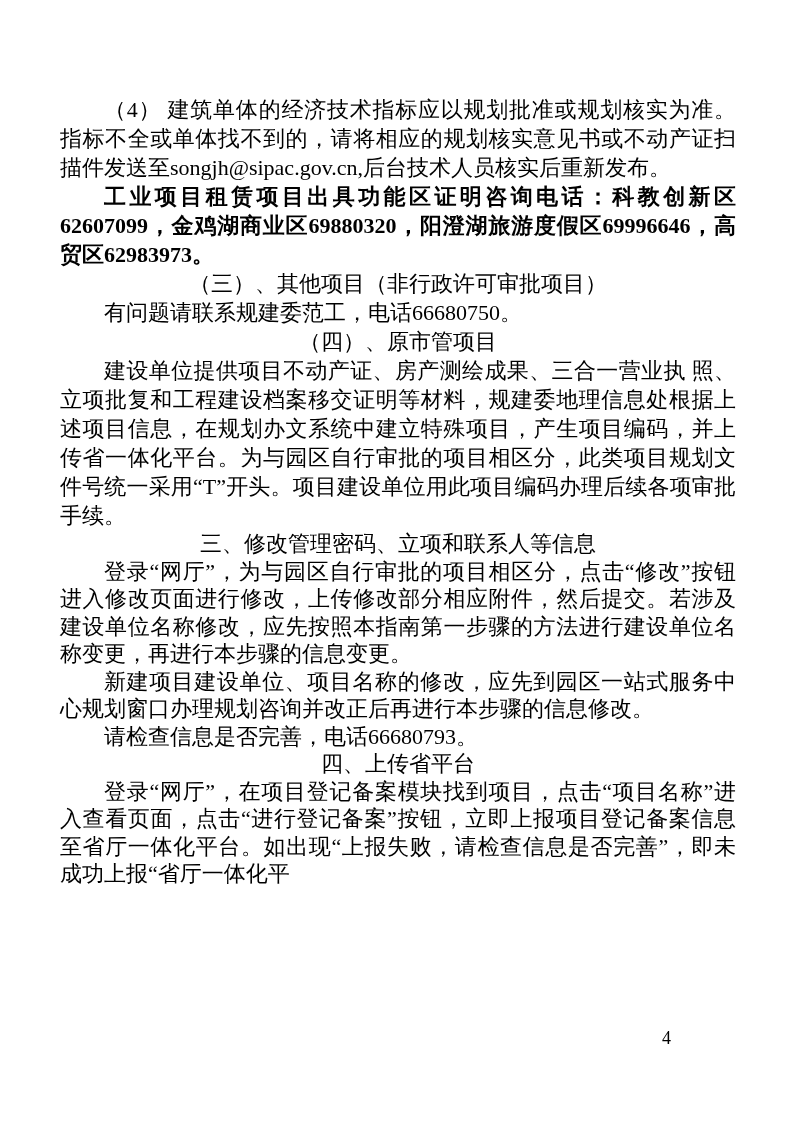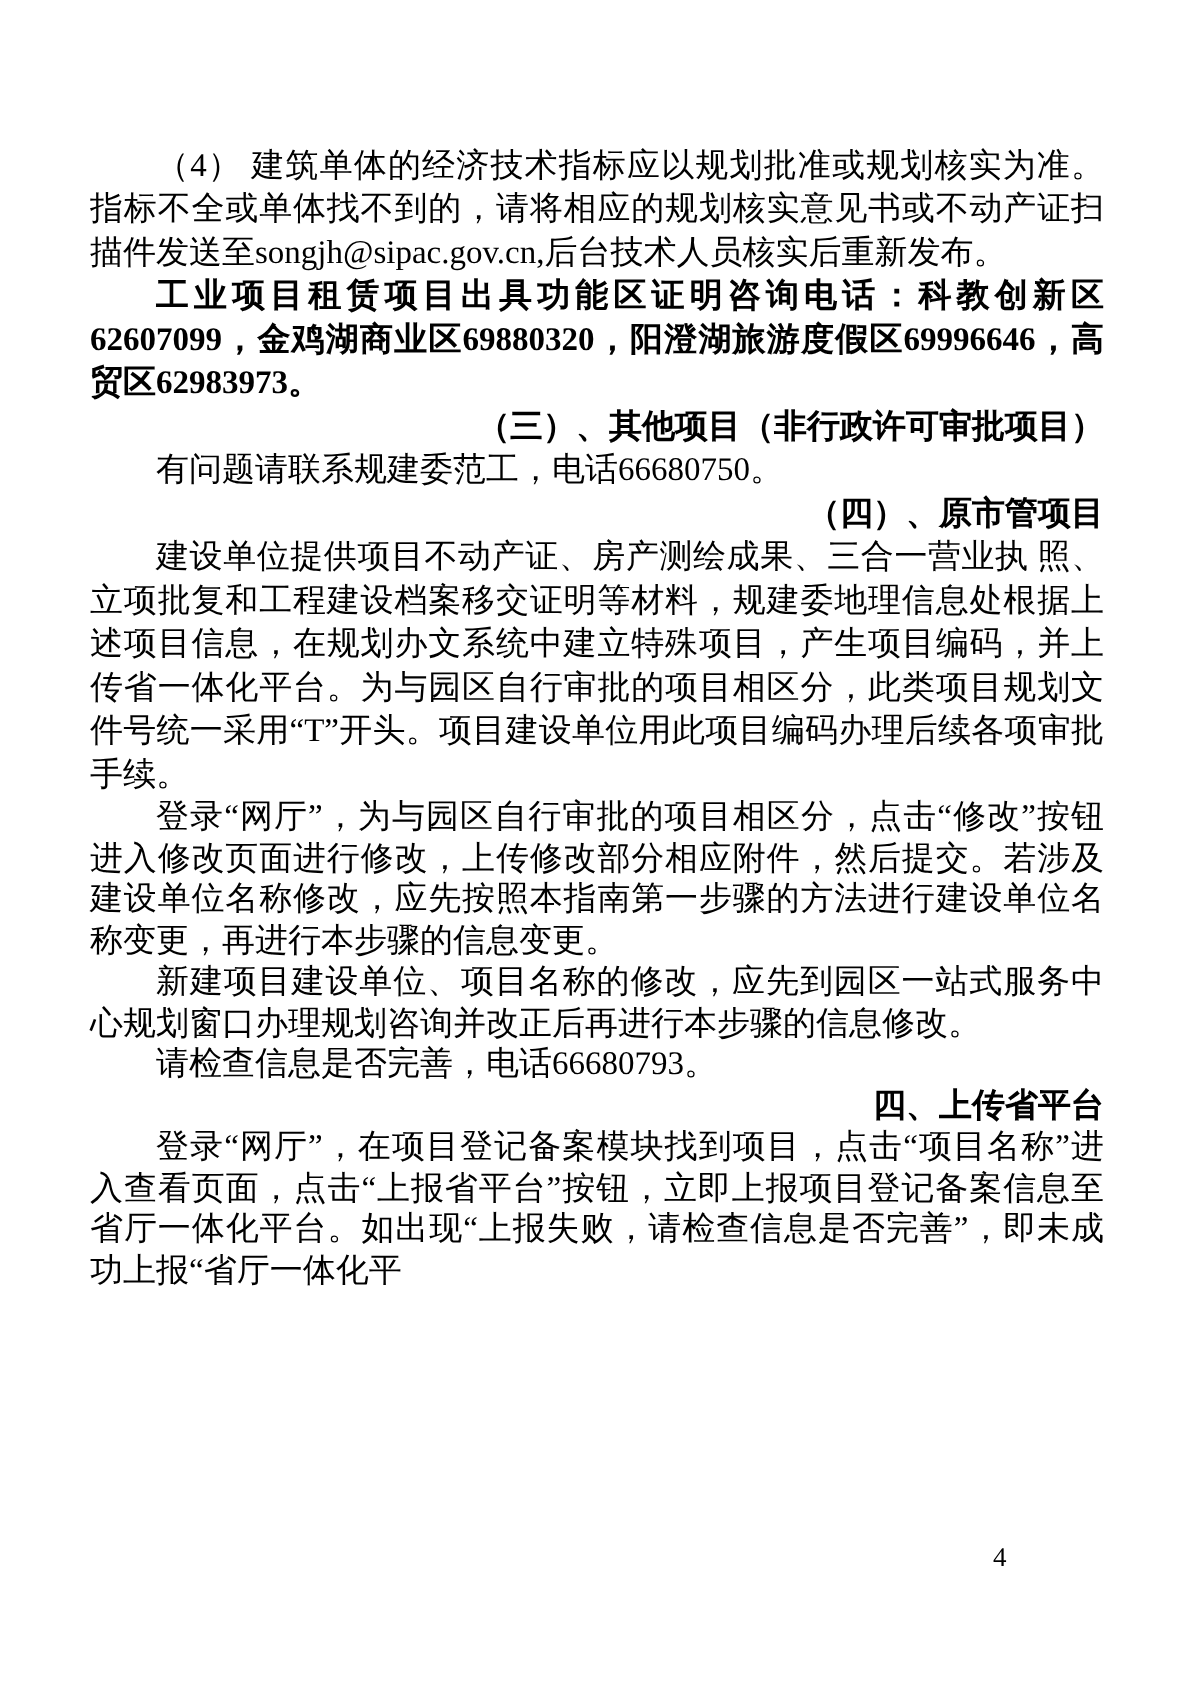--- a/index.html
+++ b/index.html
@@ -25,21 +25,21 @@
     text-align: justify;
   }
   .doc p {
     margin: 0;
     padding: 0;
   }
   .lh-a { line-height: 29px; }
   .lh-b { line-height: 27.5px; }
   .ind  { text-indent: 2em; }
   .bold { font-weight: 700; }
-  .head { font-weight: 700; text-align: right; }
+  .head { font-weight: 400; text-align: center; }
   .mt8  { margin-top: 8px; }
   .mt16 { margin-top: 16px; }
   .pagenum {
     position: absolute;
     left: 662px;
     top: 1028px;
     font-size: 18px;
     line-height: 20px;
   }
 </style>
@@ -56,28 +56,29 @@
     <p class="lh-a head">（三）、其他项目（非行政许可审批项目）</p>
 
 
     <p class="lh-a ind">有问题请联系规建委范工，电话66680750。</p>
 
     <p class="lh-a head mt8">（四）、原市管项目</p>
 
     <p class="lh-a ind">建设单位提供项目不动产证、房产测绘成果、三合一营业执 照、立项批复和工程建设档案移交证明等材料，规建委地理信息处根据上述项目信息，在规划办文系统中建立特殊项目，产生项目编码，并上传省一体化平台。为与园区自行审批的项目相区分，此类项目规划文件号统一采用“T”开头。项目建设单位用此项目编码办理后续各项审批手续。</p>
 
 
+    <p class="lh-b head mt16">三、修改管理密码、立项和联系人等信息</p>
 
     <p class="lh-b ind">登录“网厅”，为与园区自行审批的项目相区分，点击“修改”按钮进入修改页面进行修改，上传修改部分相应附件，然后提交。若涉及建设单位名称修改，应先按照本指南第一步骤的方法进行建设单位名称变更，再进行本步骤的信息变更。</p>
 
 
     <p class="lh-b ind">新建项目建设单位、项目名称的修改，应先到园区一站式服务中心规划窗口办理规划咨询并改正后再进行本步骤的信息修改。</p>
 
     <p class="lh-b ind">请检查信息是否完善，电话66680793。</p>
 
     <p class="lh-b head mt16">四、上传省平台</p>
 
-    <p class="lh-b ind">登录“网厅”，在项目登记备案模块找到项目，点击“项目名称”进入查看页面，点击“上报省平台”按钮，立即上报项目登记备案信息至省厅一体化平台。如出现“上报失败，请检查信息是否完善”，即未成功上报“省厅一体化平</p>
+    <p class="lh-b ind">登录“网厅”，在项目登记备案模块找到项目，点击“项目名称”进入查看页面，点击“进行登记备案”按钮，立即上报项目登记备案信息至省厅一体化平台。如出现“上报失败，请检查信息是否完善”，即未成功上报“省厅一体化平</p>
 
   </div>
 
   <div class="pagenum">4</div>
 </div>
 
 </body></html>

